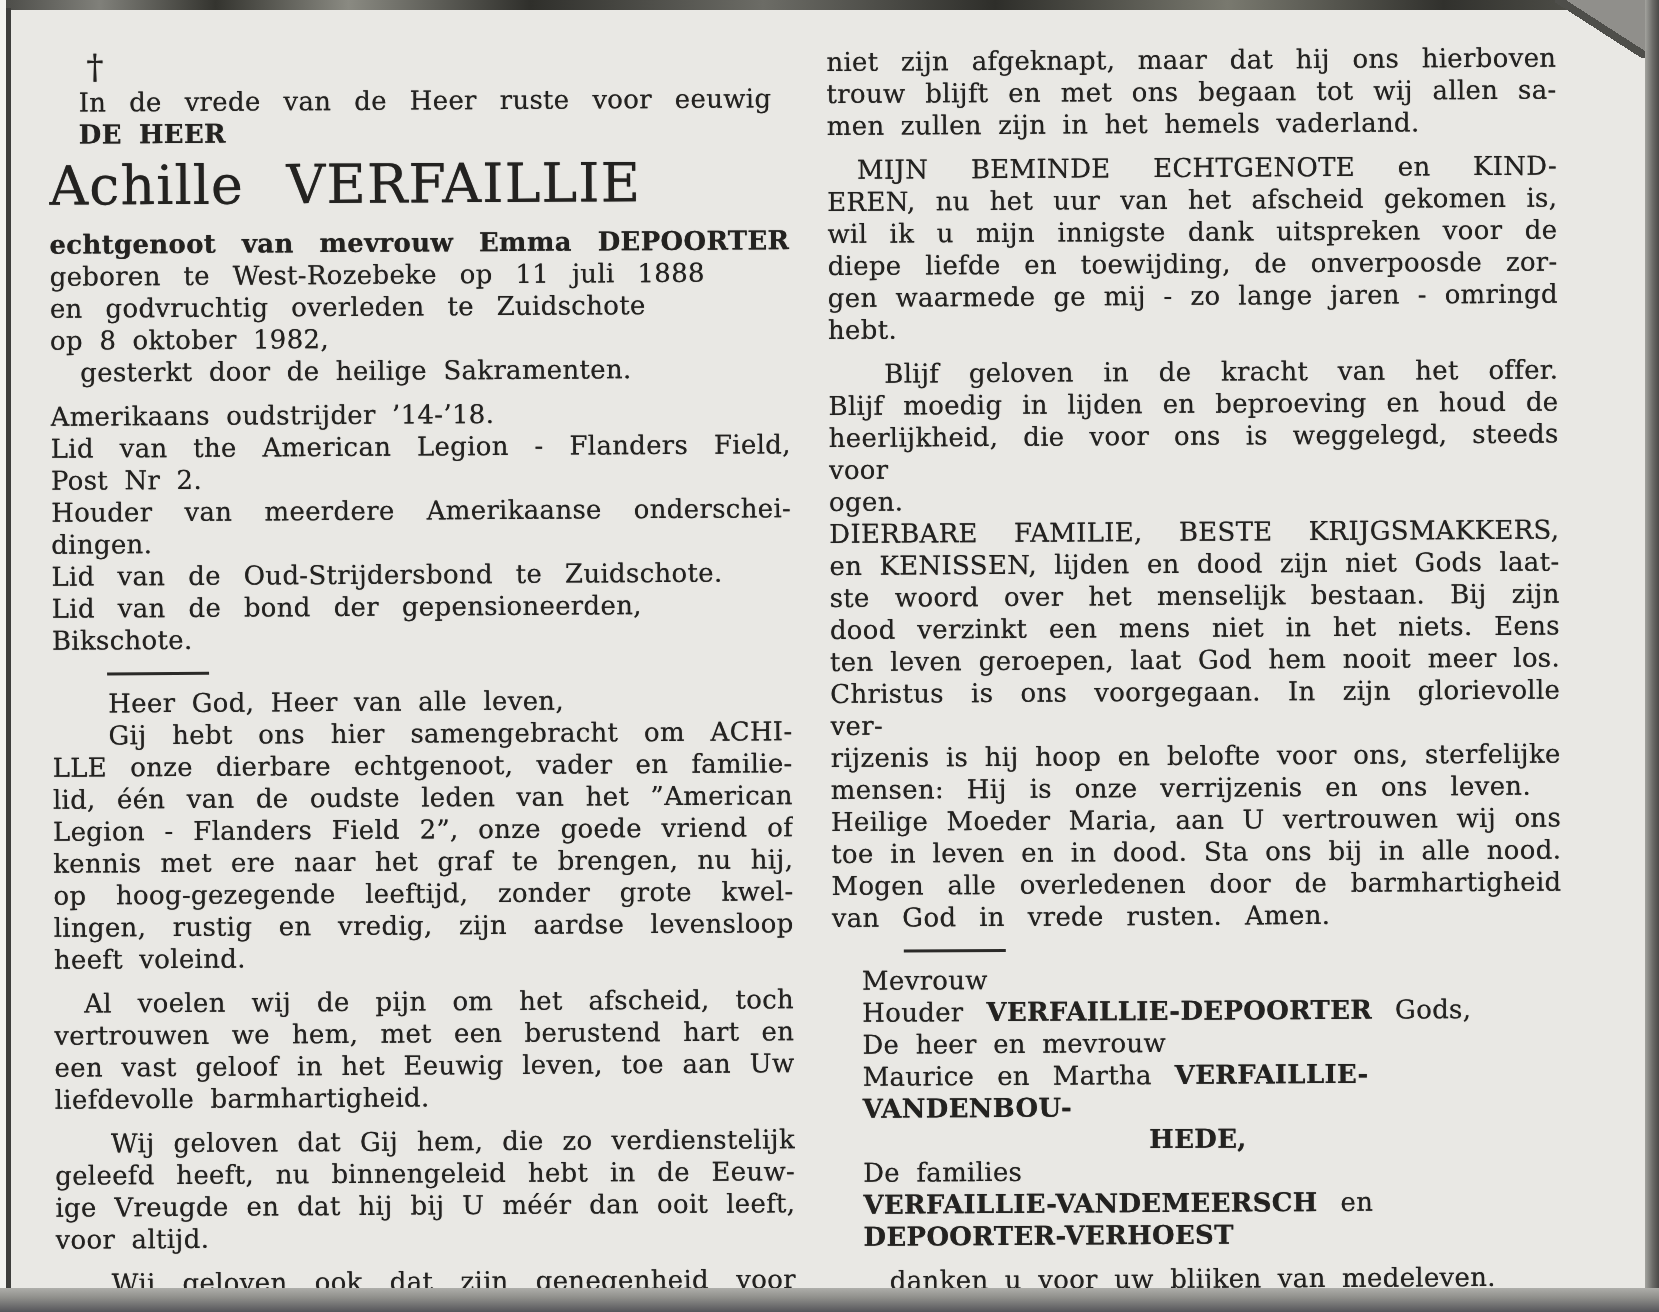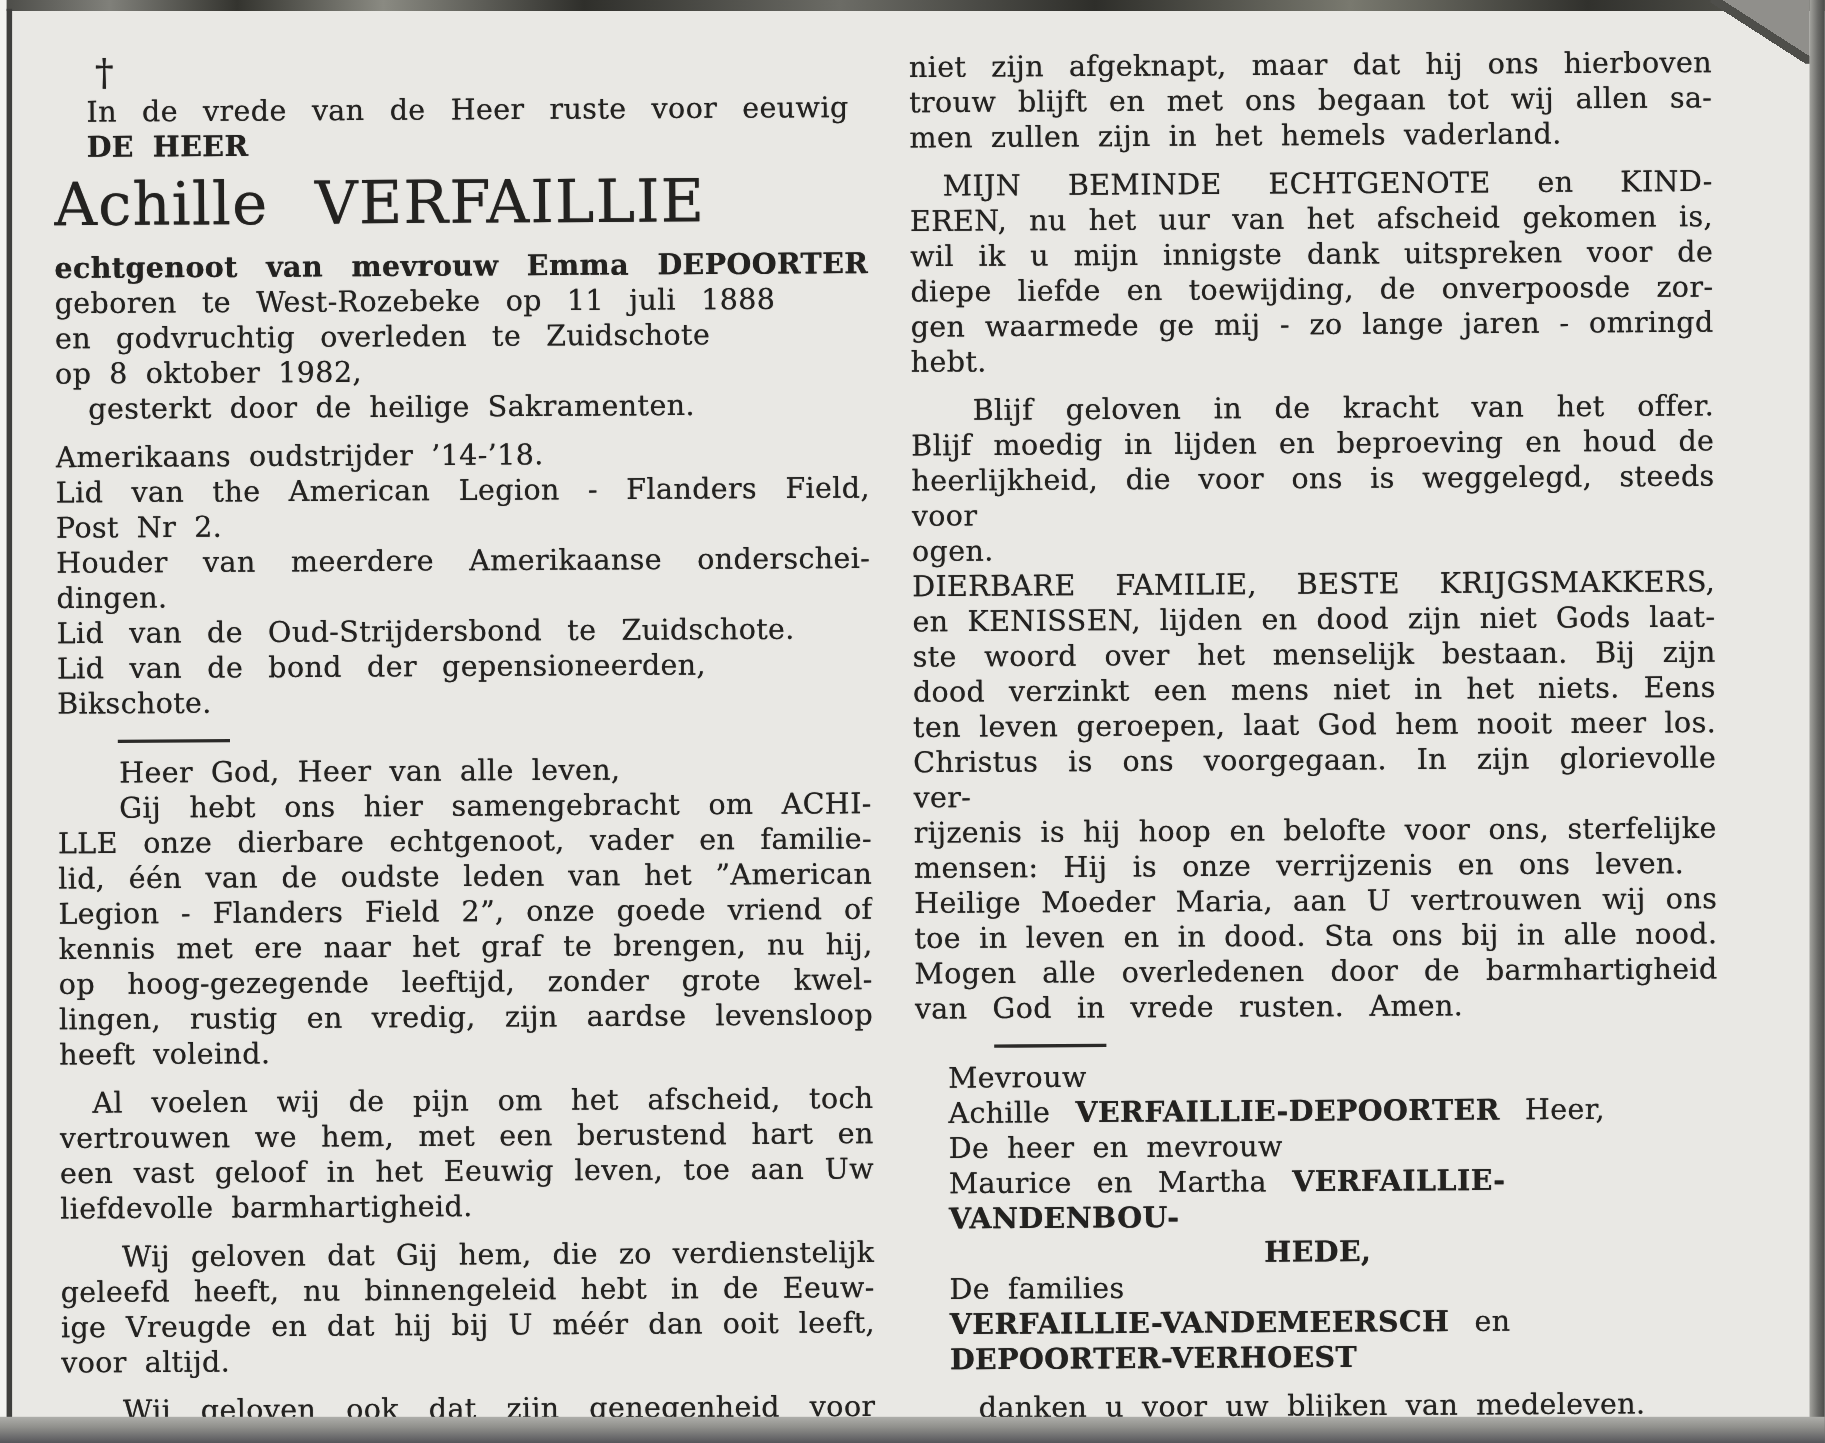--- a/index.html
+++ b/index.html
@@ -145,21 +145,21 @@
           <div class="ln j">rijzenis is hij hoop en belofte voor ons, sterfelijke</div>
           <div class="ln ws">mensen: Hij is onze verrijzenis en ons leven.</div>
           <div class="ln j">Heilige Moeder Maria, aan U vertrouwen wij ons</div>
           <div class="ln j">toe in leven en in dood. Sta ons bij in alle nood.</div>
           <div class="ln j">Mogen alle overledenen door de barmhartigheid</div>
           <div class="ln ws">van God in vrede rusten. Amen.</div>
         </div>
       <div class="hr hr-r"></div>
       <div>
           <div class="ln i1">Mevrouw</div>
-          <div class="ln i1 ws"><span>Achille </span><span class="b">VERFAILLIE-DEPOORTER</span><span> Heer,</span></div>
+          <div class="ln i1 ws"><span>Houder </span><span class="b">VERFAILLIE-DEPOORTER</span><span> Gods,</span></div>
           <div class="ln i1">De heer en mevrouw</div>
           <div class="ln i1 ws"><span>Maurice en Martha </span><span class="b">VERFAILLIE-VANDENBOU-</span></div>
           <div class="ln b center">HEDE,</div>
           <div class="ln i1">De families</div>
           <div class="ln i1 ws"><span class="b">VERFAILLIE-VANDEMEERSCH</span><span>  en</span></div>
           <div class="ln i1 b">DEPOORTER-VERHOEST</div>
         </div>
       <div class="ln i2 mt">danken u voor uw blijken van medeleven.</div>
 
     </div>

